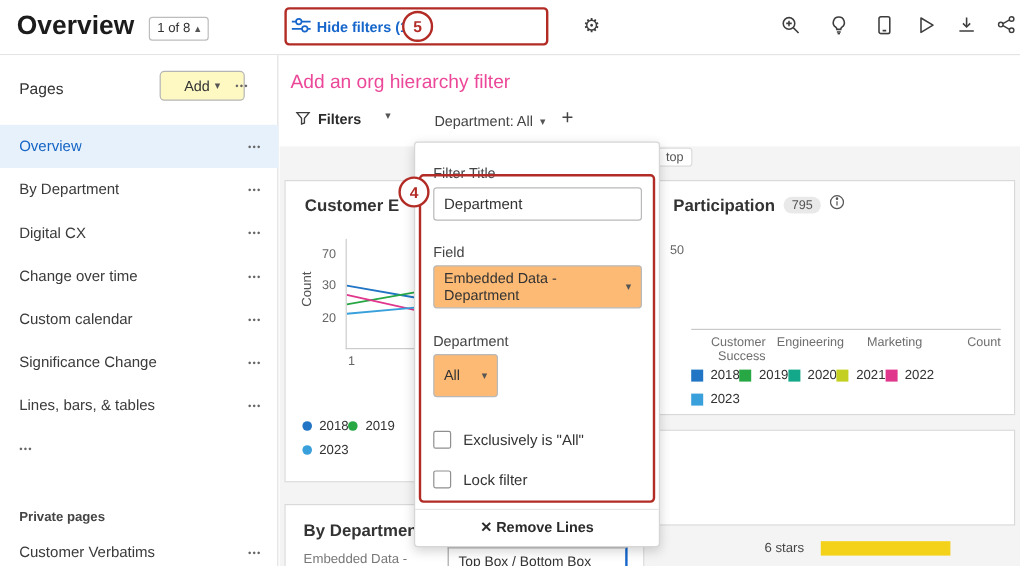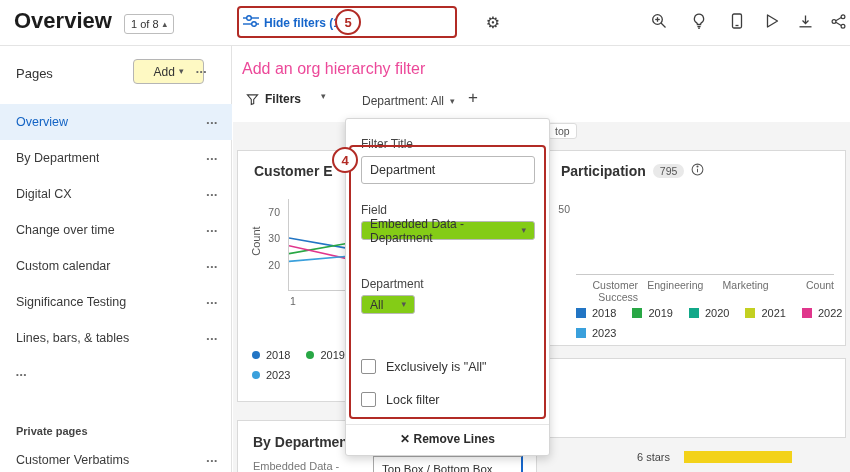--- a/index.html
+++ b/index.html
@@ -47,41 +47,41 @@
 
   .canvas{position:absolute;left:233px;top:122px;width:617px;height:350px;background:#f4f4f4}
   .card{position:absolute;background:#fff;border:1px solid #d9d9d9;z-index:2}
   .card-title{font-size:14px;font-weight:600;color:#333}
 
   
   .ylab{position:absolute;left:-12px;top:84px;width:60px;text-align:center;font-size:11px;color:#555;transform:rotate(-90deg)}
   .ytick{position:absolute;width:20px;text-align:right;font-size:10.5px;color:#666}
   .line-plot{position:absolute;left:50px;top:48px;width:178px;height:92px;border-left:1px solid #ccc;border-bottom:1px solid #ccc}
   .xtick{position:absolute;left:52px;top:144px;font-size:10.5px;color:#666}
-  .legend-row{display:flex;gap:16px;margin-bottom:8px}
+  .legend-row{display:flex;margin-bottom:8px}
   .legend-item{display:inline-flex;align-items:center;gap:6px;font-size:11px;color:#333;cursor:pointer}
   .dot{width:8px;height:8px;border-radius:50%}
   .sq{width:10px;height:10px}
 
   
   .badge{background:#e9e9e9;border-radius:9px;padding:1px 7px;font-size:10.5px;color:#555;font-weight:400}
   .bar-plot{position:absolute;left:34px;top:38px;width:258px;height:86px;border-bottom:1px solid #c9c9c9;
             display:flex;justify-content:space-between;align-items:flex-end;padding:0 6px}
   .bar-group{display:flex;align-items:flex-end}
   .bar{width:7px;margin:0 1px}
   .cat-row{position:absolute;left:34px;top:128px;width:258px;display:flex;justify-content:space-between;padding:0 0}
   .cat-label{width:62px;text-align:right;font-size:10.5px;color:#6e6e6e;line-height:1.15}
 
   
   .popover{position:absolute;left:345px;top:118px;width:205px;height:338px;background:#fff;border:1px solid #d6d6d6;
            border-radius:3px;box-shadow:0 3px 10px rgba(0,0,0,.18);z-index:20}
   .pop-label{position:absolute;left:15px;font-size:12px;color:#444}
   .pop-input{position:absolute;left:15px;width:174px;height:28px;border:1px solid #b9b9b9;border-radius:3px;background:#fff;
              font-size:12.5px;color:#333;display:flex;align-items:center;padding:0 8px}
-  .pop-select{position:absolute;left:15px;height:19px;border:1px solid #b9b9b9;border-radius:3px;background:#84cc16;
+  .pop-select{position:absolute;left:15px;height:36px;border:1px solid #b9b9b9;border-radius:3px;background:#fdba74;
               font-size:12px;color:#333;display:flex;align-items:center;justify-content:space-between;padding:0 8px;cursor:pointer}
   .chk-row{position:absolute;left:15px;display:flex;align-items:center;gap:10px;font-size:12.5px;color:#333;cursor:pointer}
   .chk{width:15px;height:15px;border:1px solid #8f8f8f;border-radius:2px;background:#fff}
   .pop-divider{position:absolute;left:0;top:305px;width:100%;border-top:1px solid #e6e6e6}
   .remove-btn{position:absolute;left:0;top:313px;width:100%;text-align:center;font-size:12px;font-weight:700;color:#2b2b2b;cursor:pointer}
 
   
   .tab-frag{position:absolute;left:548px;top:123px;background:#fff;border:1px solid #dcdcdc;border-radius:3px;
             padding:1px 6px;font-size:10.5px;color:#555;z-index:15}
   .metric-select{position:absolute;left:373px;top:456px;width:150px;height:26px;background:#fff;border:1px solid #a9a9a9;
@@ -197,21 +197,21 @@
         </div>
         <div class="side-item">
           <span class="side-label">Change over time</span>
           <span class="dots">•••</span>
         </div>
         <div class="side-item">
           <span class="side-label">Custom calendar</span>
           <span class="dots">•••</span>
         </div>
         <div class="side-item">
-          <span class="side-label">Significance Testing</span>
+          <span class="side-label">Significance Change</span>
           <span class="dots">•••</span>
         </div>
         <div class="side-item">
           <span class="side-label">Lines, bars, &amp; tables</span>
           <span class="dots">•••</span>
         </div>
         <div class="side-item">
           <span class="dots">•••</span>
         </div>
       </div>

